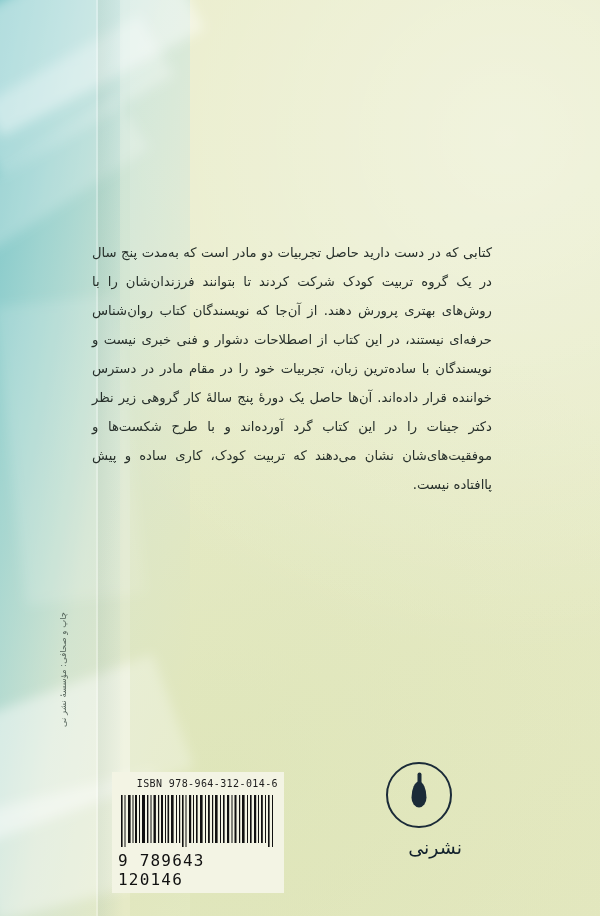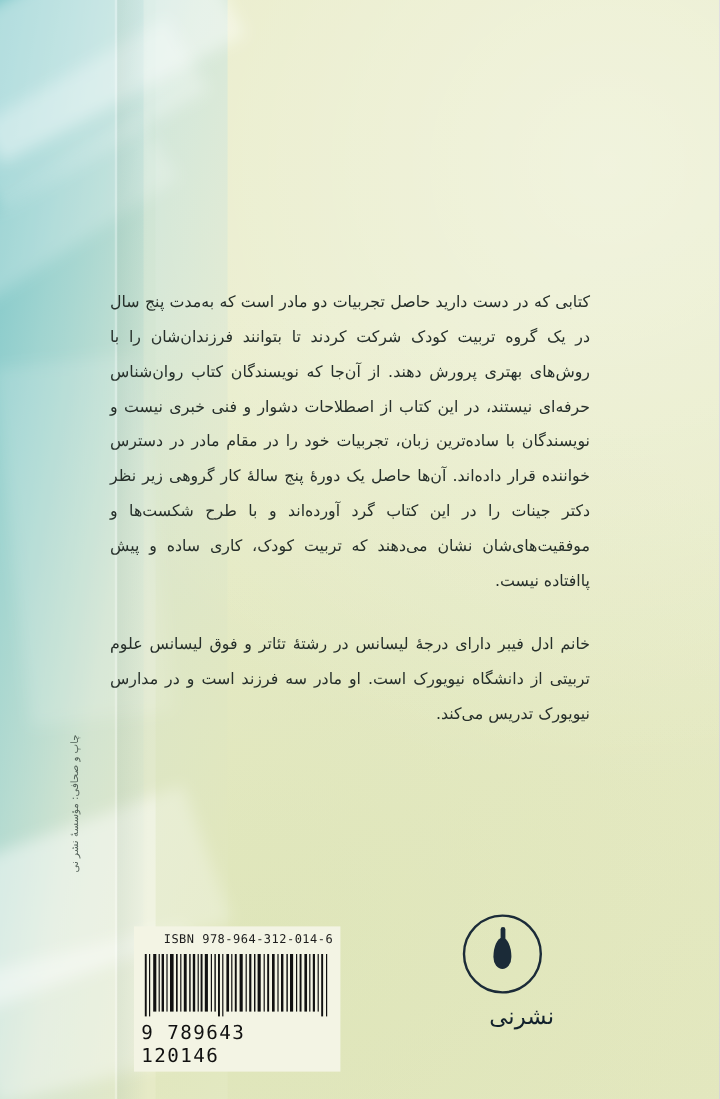--- a/index.html
+++ b/index.html
@@ -6,21 +6,21 @@
     margin: 0;
     padding: 0;
     background: #ffffff;
   }
   #page {
     position: relative;
     width: 600px;
     height: 916px;
     overflow: hidden;
     font-family: "DejaVu Sans", sans-serif;
-    background: #c4b5fd;
+    background: #fdba74;
   }
 
   
   .bg-base {
     position: absolute;
     inset: 0;
     background: linear-gradient(160deg, #e9ecc9 0%, #e9edcc 35%, #e6eac4 70%, #e4e8c0 100%);
   }
   
   .bg-teal {
@@ -221,21 +221,20 @@
   <div class="fold f4"></div>
   <div class="fold f5"></div>
   <div class="fold f6"></div>
 
   <div class="seam"></div>
   <div class="edge-shadow"></div>
   <div class="grain"></div>
 
   <div class="blurb">
     <p class="p1">کتابی که در دست دارید حاصل تجربیات دو مادر است که به‌مدت پنج سال در یک گروه تربیت کودک شرکت کردند تا بتوانند فرزندان‌شان را با روش‌های بهتری پرورش دهند. از آن‌جا که نویسندگان کتاب روان‌شناس حرفه‌ای نیستند، در این کتاب از اصطلاحات دشوار و فنی خبری نیست و نویسندگان با ساده‌ترین زبان، تجربیات خود را در مقام مادر در دسترس خواننده قرار داده‌اند. آن‌ها حاصل یک دورهٔ پنج سالهٔ کار گروهی زیر نظر دکتر جینات را در این کتاب گرد آورده‌اند و با طرح شکست‌ها و موفقیت‌های‌شان نشان می‌دهند که تربیت کودک، کاری ساده و پیش پاافتاده نیست.</p>
-    <p class="p2">خانم ادل فیبر دارای درجهٔ لیسانس در رشتهٔ تئاتر و فوق لیسانس علوم تربیتی از دانشگاه نیویورک است. او مادر سه فرزند است و در مدارس نیویورک تدریس می‌کند.</p>
   </div>
 
   <div class="isbn-wrap">
     <div class="isbn-text">ISBN 978-964-312-014-6</div>
     <svg class="barcode" viewBox="0 0 160 56" preserveAspectRatio="none">
       <rect x="0" y="0" width="160" height="56" fill="#f3f4e4"></rect>
       <g fill="#111111">
         <rect x="3" y="2" width="1.6" height="52"></rect>
         <rect x="6.5" y="2" width="1" height="52"></rect>
         <rect x="10" y="2" width="2.6" height="48"></rect>

